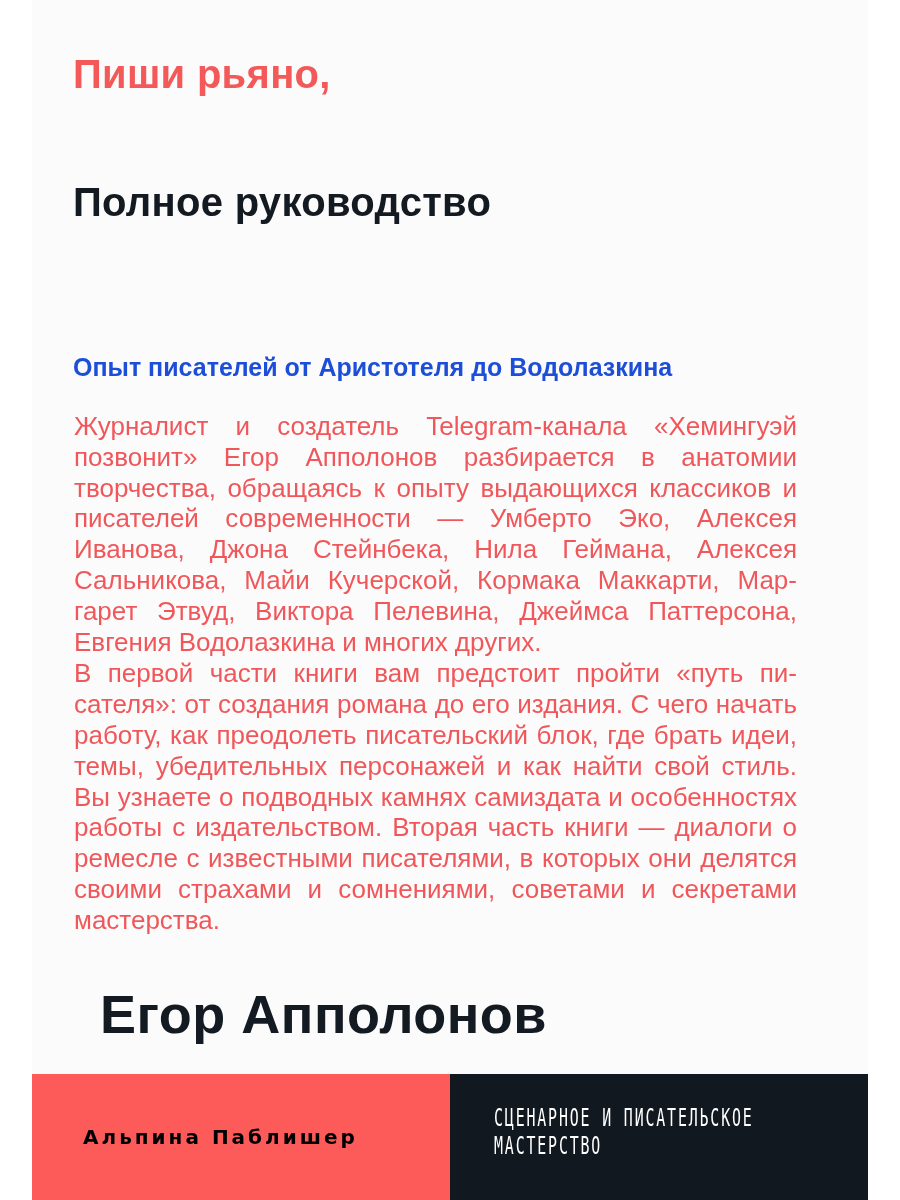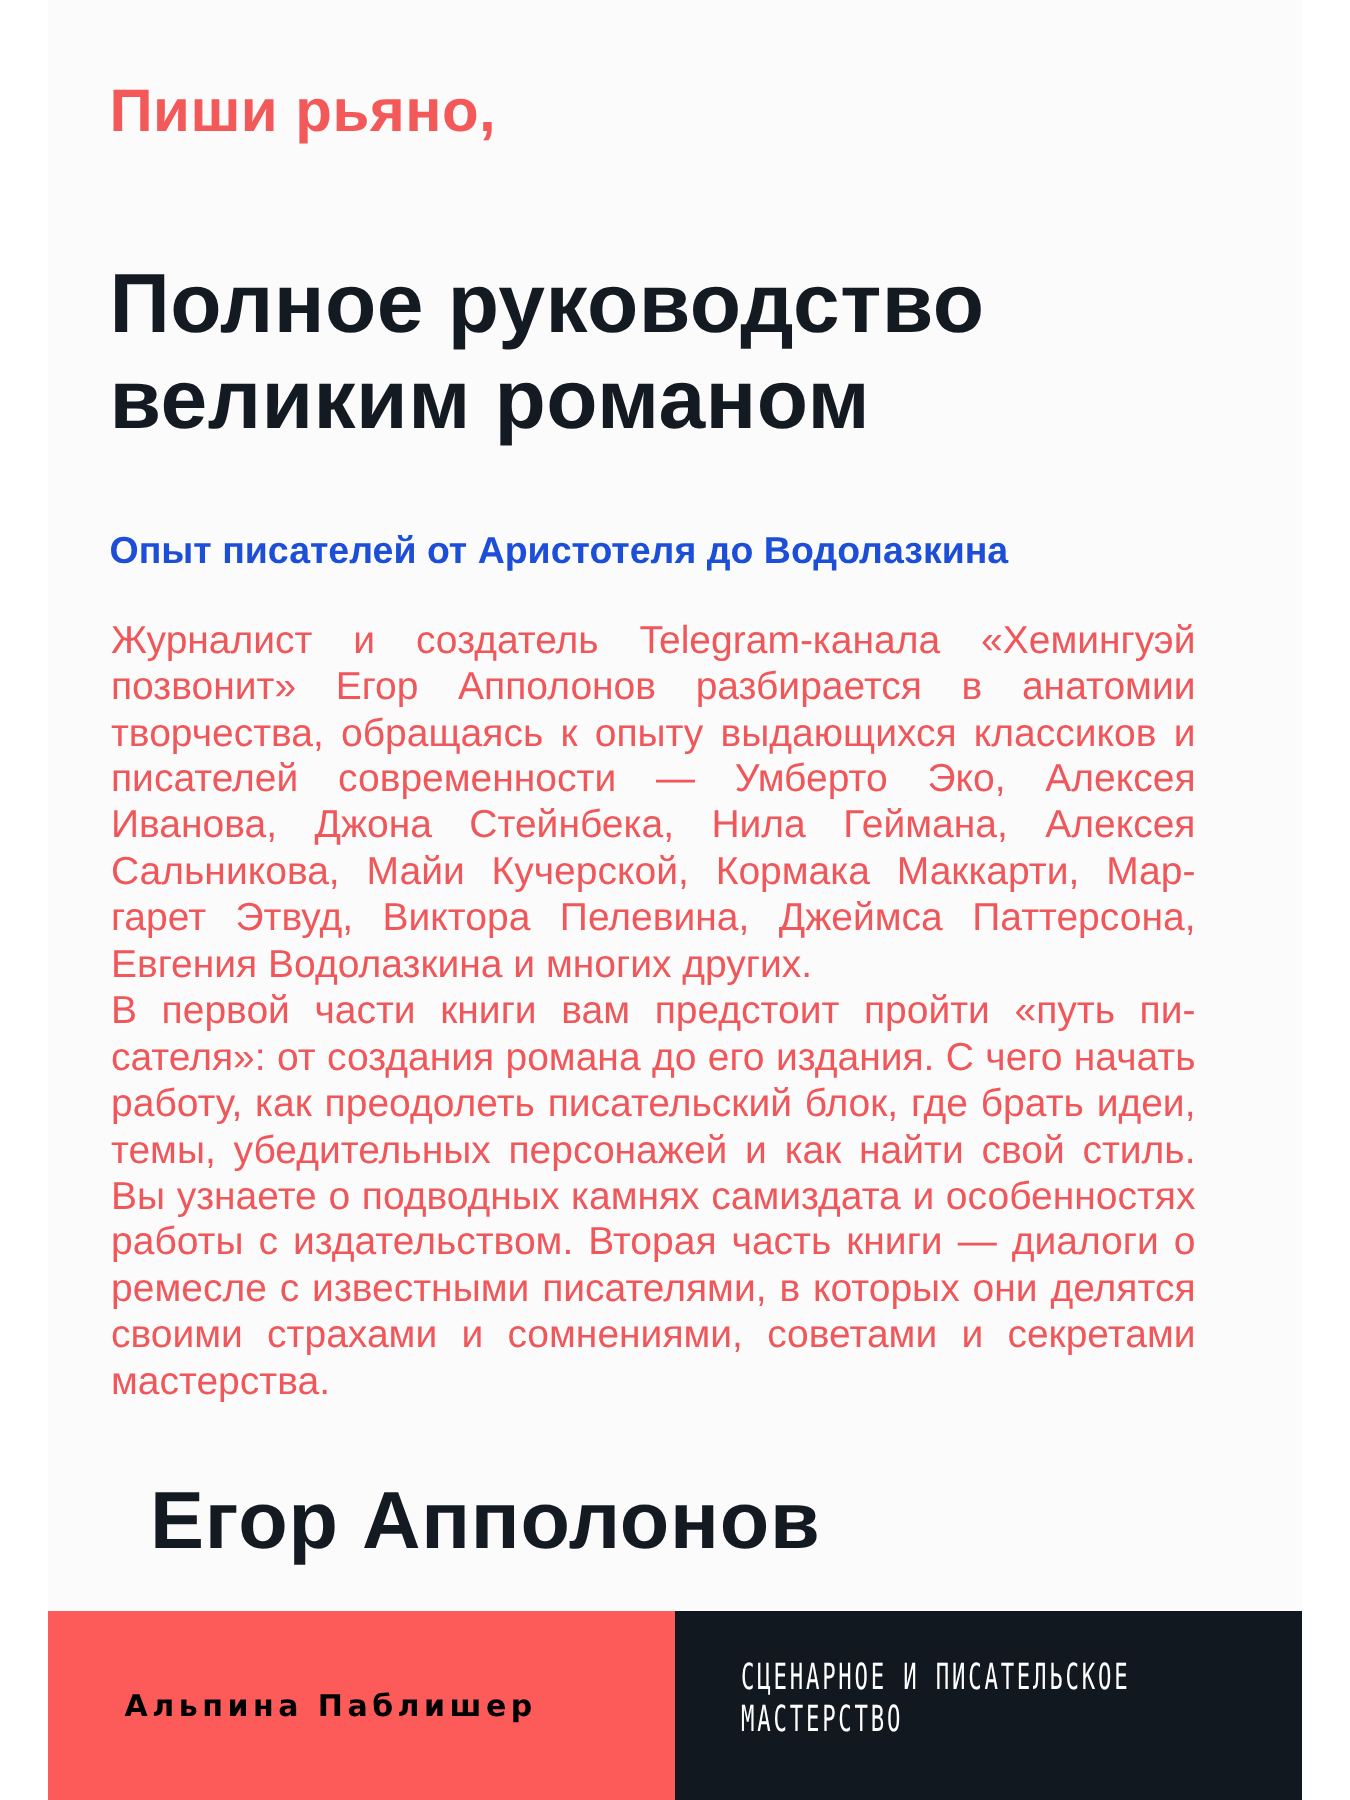--- a/index.html
+++ b/index.html
@@ -6,21 +6,21 @@
   body { width:900px; height:1200px; background:#ffffff; position:relative; overflow:hidden; }
   .cover { position:absolute; left:32px; top:0; width:836px; height:1200px; background:#fbfbfb; }
   .title-red {
     position:absolute; left:73px; top:42px; width:740px;
     font-family:"Liberation Sans", sans-serif; font-weight:700;
     color:#f4595a; font-size:40px; line-height:64px; letter-spacing:0.3px;
   }
   .title-black {
     position:absolute; left:73px; top:170px; width:760px;
     font-family:"Liberation Sans", sans-serif; font-weight:700;
-    color:#141a21; font-size:56px; line-height:64px; letter-spacing:0.3px;
+    color:#141a21; font-size:40px; line-height:64px; letter-spacing:0.3px;
   }
   .subtitle {
     position:absolute; left:73px; top:352px; width:760px;
     font-family:"Liberation Sans", sans-serif; font-weight:700;
     color:#1d4ed8; font-size:25px; line-height:30px;
   }
   .body-text {
     position:absolute; left:73px; top:410px; width:725px;
     font-family:"Liberation Sans", sans-serif; font-weight:400;
     color:#f0575a; font-size:26px; line-height:30.8px;
@@ -58,21 +58,20 @@
 
 <div class="cover">
 </div>
 
 <div class="title-red">
   <div>Пиши рьяно,</div>
 </div>
 
 <div class="title-black">
   <div>Полное руководство</div>
-  <div>великим романом</div>
 </div>
 
 <div class="subtitle">Опыт писателей от Аристотеля до Водолазкина</div>
 
 <div class="body-text">
   <p>Журналист и создатель Telegram-канала «Хемингуэй позвонит» Егор Апполонов разбирается в анатомии творчества, обращаясь к опыту выдающихся классиков и писателей современности — Умберто Эко, Алексея Иванова, Джона Стейнбека, Нила Геймана, Алексея Сальникова, Майи Кучерской, Кормака Маккарти, Мар­гарет Этвуд, Виктора Пелевина, Джеймса Паттерсона, Евгения Водолазкина и многих других.</p>
   <p>В первой части книги вам предстоит пройти «путь пи­сателя»: от создания романа до его издания. С чего начать работу, как преодолеть писательский блок, где брать идеи, темы, убедительных персонажей и как най­ти свой стиль. Вы узнаете о подводных камнях самиздата и особенностях работы с издательством. Вторая часть книги — диалоги о ремесле с известными писателями, в которых они делятся своими страхами и сомнениями, советами и секретами мастерства.</p>
 </div>
 
 <div class="author">Егор Апполонов</div>

